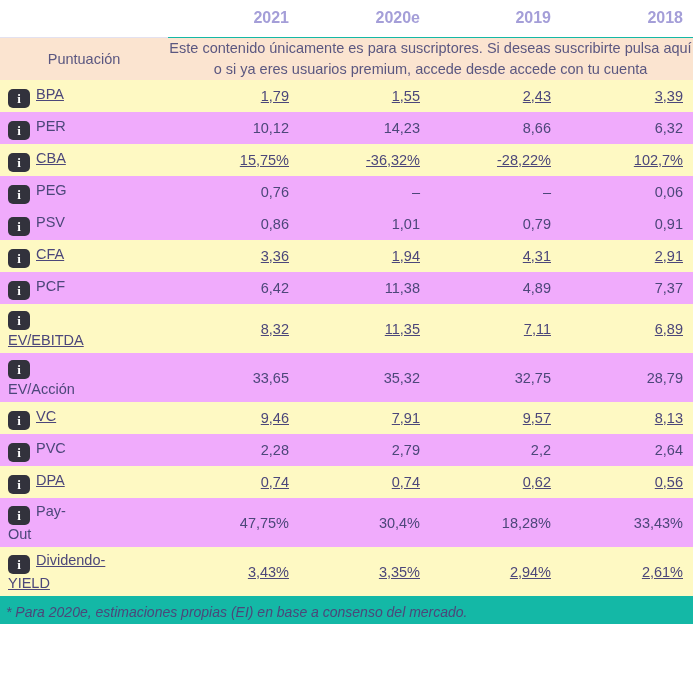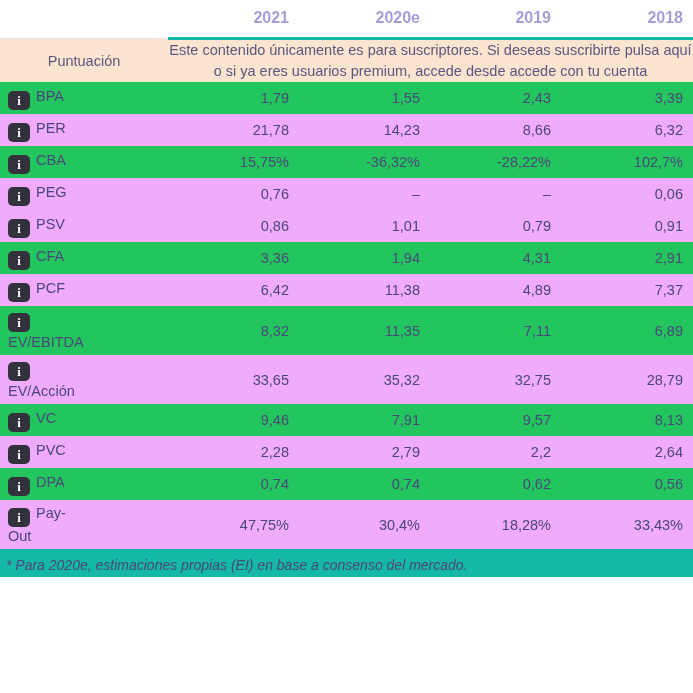--- a/index.html
+++ b/index.html
@@ -24,21 +24,21 @@
   .ratios-table col.c-val-last { width: 132px; }
 
   
   thead th {
     font-size: 16px;
     font-weight: bold;
     color: #a49ed8;
     padding: 9px 10px 10px 10px;
     text-align: right;
     background: #ffffff;
-    border-bottom: 3px solid #14b8a6;
+    border-bottom: 1px solid #14b8a6;
     white-space: nowrap;
   }
   thead th.head-blank {
     border-bottom: 1px solid #e3e1ef;
   }
 
   
   tr.promo-row td {
     background: #fbe4d0;
     padding: 0;
@@ -63,21 +63,21 @@
 
   
   tbody tr.data-row td {
     font-size: 14.5px;
     color: #4c477a;
     padding: 0 10px;
     height: 32px;
     text-align: right;
     vertical-align: middle;
   }
-  tbody tr.data-row.odd td { background: #22c55e; }
+  tbody tr.data-row.odd td { background: #fef9c3; text-decoration: underline; }
   tbody tr.data-row.even td { background: #f0abfc; }
   tbody tr.data-row.tall td { height: 49px; }
 
   td.row-label {
     text-align: left !important;
     padding-left: 8px !important;
     line-height: 1.25;
   }
   .info-icon {
     display: inline-block;
@@ -150,21 +150,21 @@
     </tr>
   <tr class="data-row odd">
         <td class="row-label"><span class="info-icon">i</span><span class="label-text">BPA</span></td>
         <td class="row-value">1,79</td>
         <td class="row-value">1,55</td>
         <td class="row-value">2,43</td>
         <td class="row-value">3,39</td>
       </tr>
       <tr class="data-row even">
         <td class="row-label"><span class="info-icon">i</span><span class="label-text">PER</span></td>
-        <td class="row-value">21,78</td>
+        <td class="row-value">10,12</td>
         <td class="row-value">14,23</td>
         <td class="row-value">8,66</td>
         <td class="row-value">6,32</td>
       </tr>
       <tr class="data-row odd">
         <td class="row-label"><span class="info-icon">i</span><span class="label-text">CBA</span></td>
         <td class="row-value">15,75%</td>
         <td class="row-value">-36,32%</td>
         <td class="row-value">-28,22%</td>
         <td class="row-value">102,7%</td>
@@ -232,16 +232,23 @@
         <td class="row-value">0,62</td>
         <td class="row-value">0,56</td>
       </tr>
       <tr class="data-row even tall">
         <td class="row-label wrapped-inline"><span class="info-icon">i</span><span class="label-text">Pay-</span><span class="label-text second-line">Out</span></td>
         <td class="row-value">47,75%</td>
         <td class="row-value">30,4%</td>
         <td class="row-value">18,28%</td>
         <td class="row-value">33,43%</td>
       </tr>
+      <tr class="data-row odd tall">
+        <td class="row-label wrapped-inline"><span class="info-icon">i</span><span class="label-text">Dividendo-</span><span class="label-text second-line">YIELD</span></td>
+        <td class="row-value">3,43%</td>
+        <td class="row-value">3,35%</td>
+        <td class="row-value">2,94%</td>
+        <td class="row-value">2,61%</td>
+      </tr>
     </tbody>
 </table>
 
 <div class="footnote">* Para 2020e, estimaciones propias (EI) en base a consenso del mercado.</div>
 
 </body></html>

